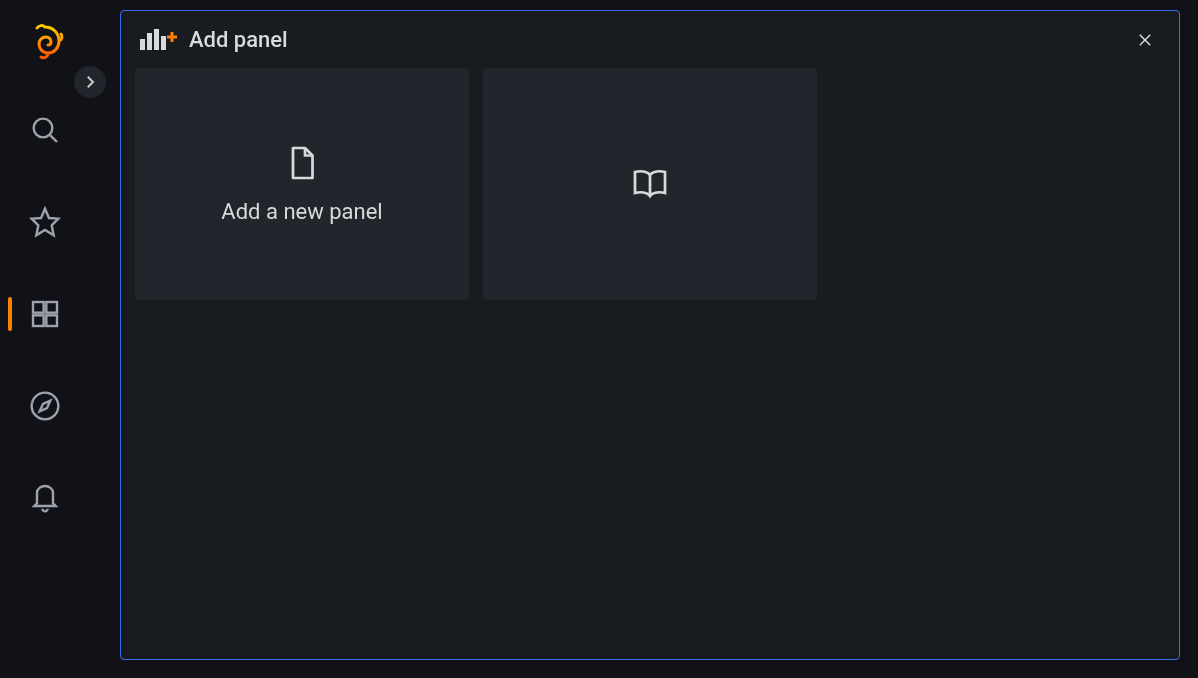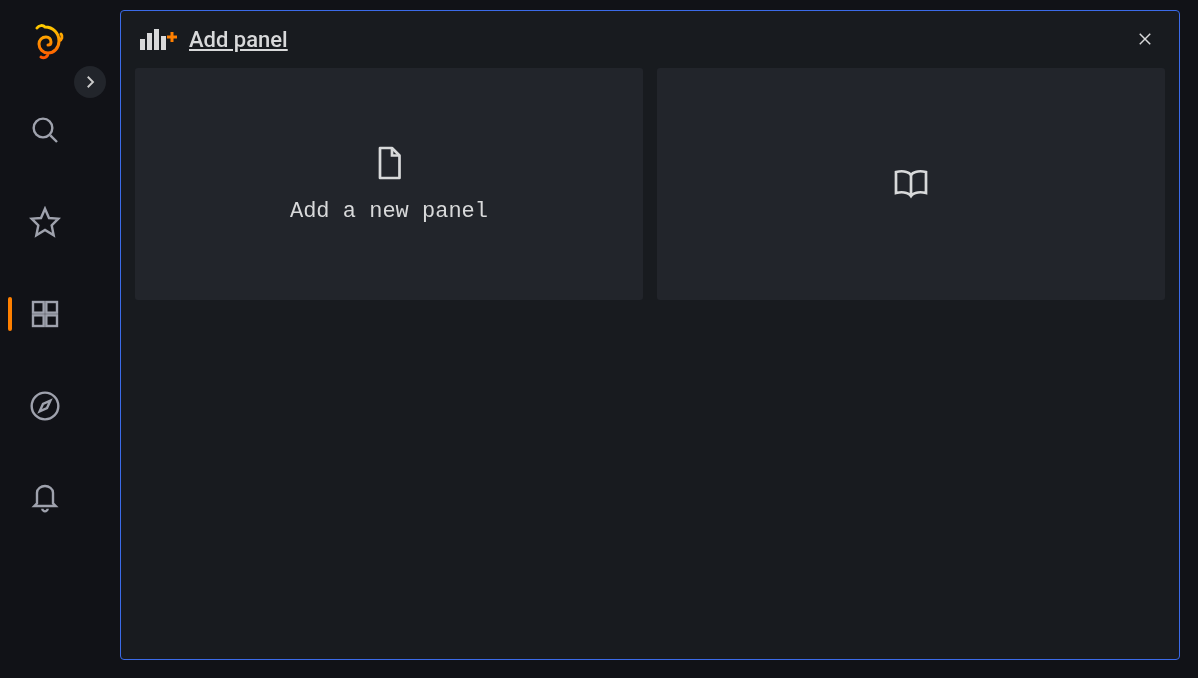--- a/index.html
+++ b/index.html
@@ -105,24 +105,23 @@
     .panel-container {
       margin: 0 18px 18px 30px;
       border: 1.5px solid #3b6be8;
       border-radius: 4px;
       background: #181b1f;
       padding: 0 14px 14px 14px;
       flex: 1;
     }
     .panel-header {
       display: flex;
-      align-items: flex-start;
+      align-items: center;
       justify-content: space-between;
       padding: 16px 8px 16px 4px;
-      text-decoration: underline;
     }
     .panel-header-left {
       display: flex;
       align-items: center;
       gap: 10px;
     }
     .panel-title {
       font-size: 22px;
       font-weight: 500;
       color: #d8d9da;
@@ -136,23 +135,22 @@
       justify-content: center;
     }
     .close-btn svg {
       width: 18px;
       height: 18px;
       stroke: #d8d9da;
       stroke-width: 2;
     }
     .options-grid {
       display: grid;
-      grid-template-columns: 1fr 1fr;
+      grid-template-columns: 1fr 1fr 1fr;
       gap: 14px;
-      font-family: Liberation Mono, monospace;
     }
     .option-card {
       background: #22252b;
       border-radius: 3px;
       height: 232px;
       display: flex;
       flex-direction: column;
       align-items: center;
       justify-content: center;
       gap: 18px;

